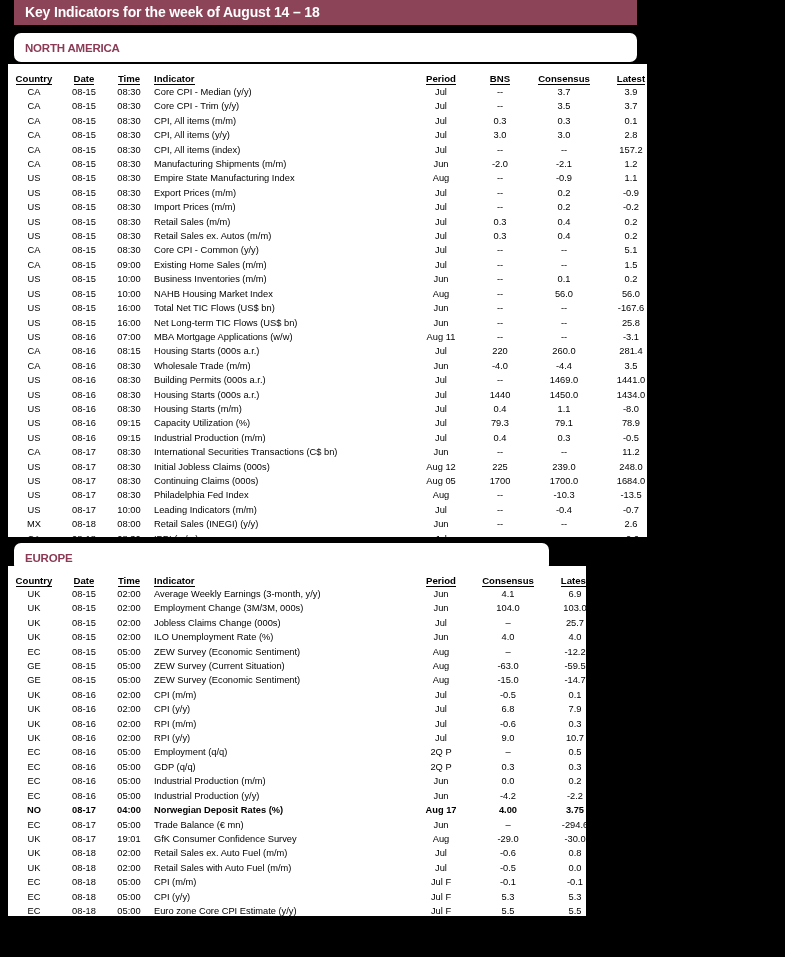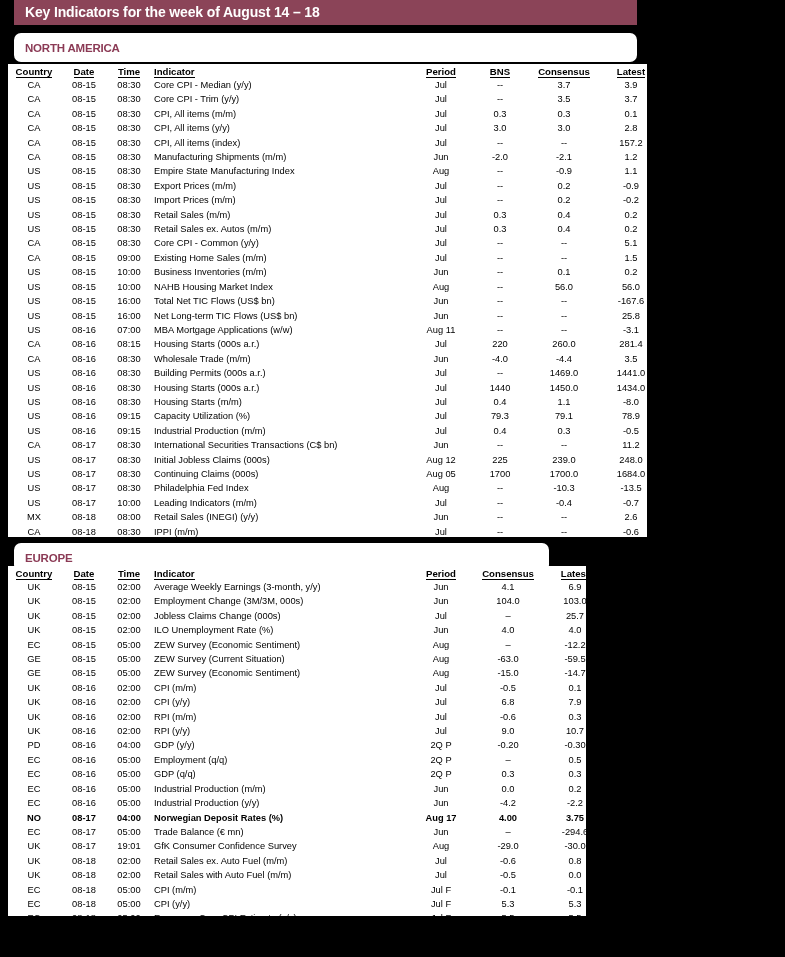--- a/index.html
+++ b/index.html
@@ -61,21 +61,21 @@
   table.grid {
     border-collapse: collapse;
     width: 100%;
     font-size: 9.3px;
     color: #000000;
     table-layout: fixed;
   }
   table.grid th {
     font-weight: normal;
     padding: 0;
-    height: 14px;
+    height: 21px;
     vertical-align: bottom;
     white-space: nowrap;
   }
   table.grid th .hd {
     display: inline-block;
     border-bottom: 1px solid #000;
     padding-bottom: 0px;
     font-weight: bold;
     font-size: 9.6px;
   }
@@ -582,29 +582,20 @@
         <tr>
           <td class="c-country">UK</td>
           <td class="c-date">08-16</td>
           <td class="c-time">02:00</td>
           <td class="c-ind">RPI (y/y)</td>
           <td class="c-period">Jul</td>
           <td class="c-cons">9.0</td>
           <td class="c-latest">10.7</td>
         </tr>
         <tr>
-          <td class="c-country">PD</td>
-          <td class="c-date">08-16</td>
-          <td class="c-time">04:00</td>
-          <td class="c-ind">GDP (y/y)</td>
-          <td class="c-period">2Q P</td>
-          <td class="c-cons">-0.20</td>
-          <td class="c-latest">-0.30</td>
-        </tr>
-        <tr>
           <td class="c-country">EC</td>
           <td class="c-date">08-16</td>
           <td class="c-time">05:00</td>
           <td class="c-ind">Employment (q/q)</td>
           <td class="c-period">2Q P</td>
           <td class="c-cons">–</td>
           <td class="c-latest">0.5</td>
         </tr>
         <tr>
           <td class="c-country">EC</td>

